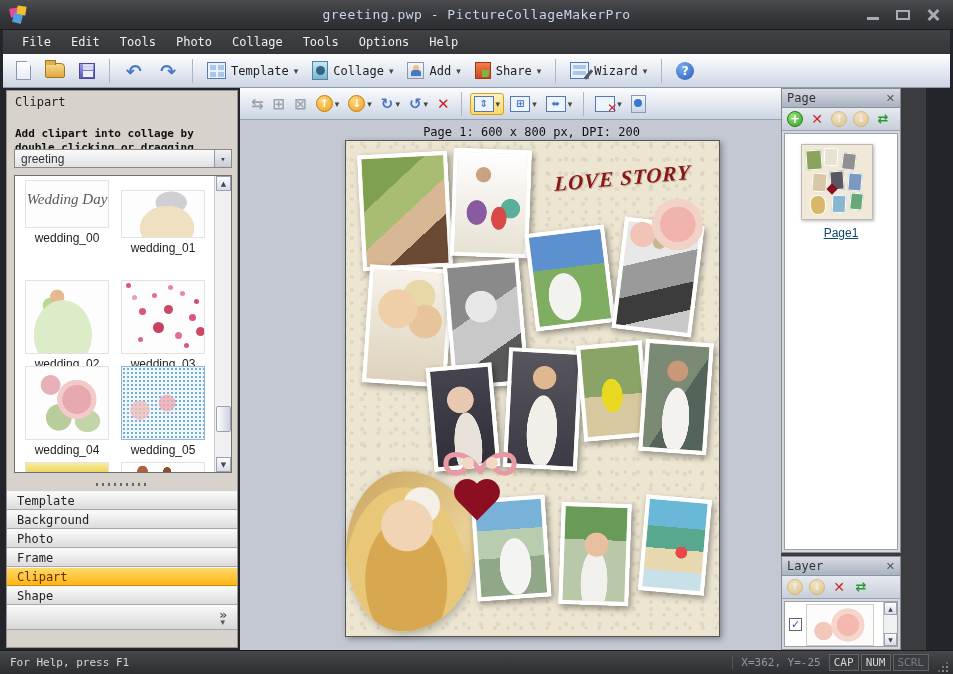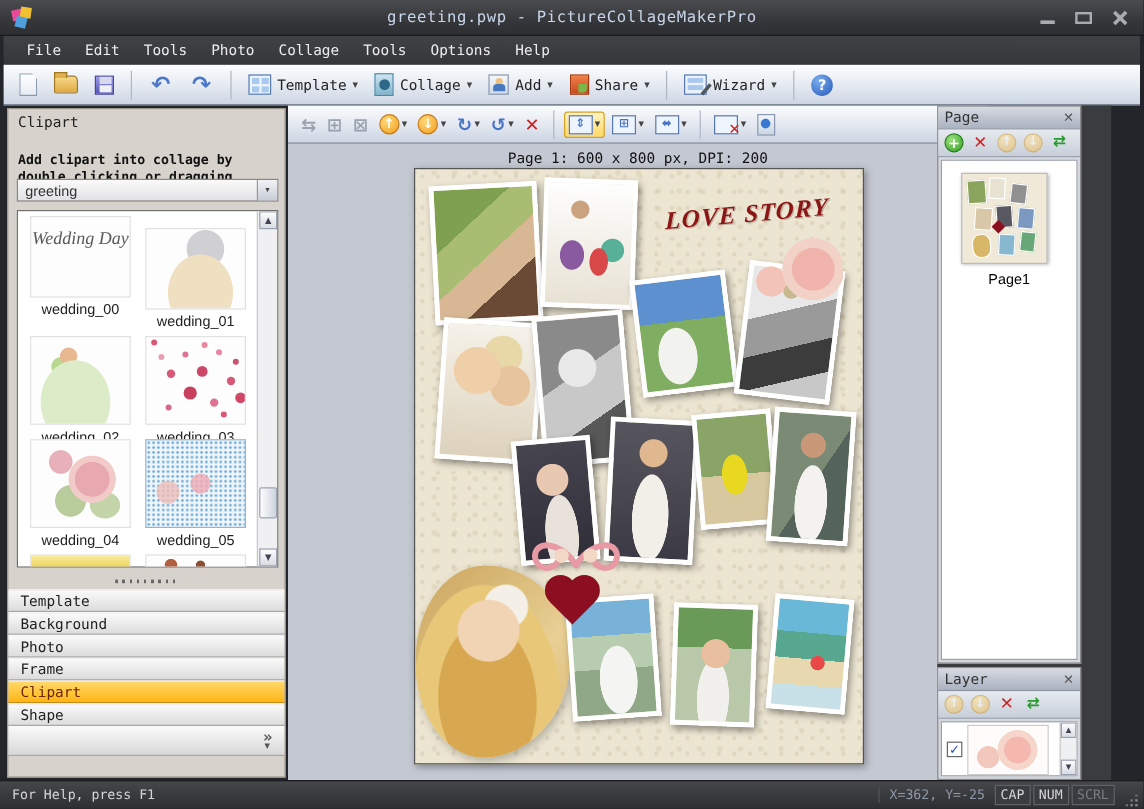--- a/index.html
+++ b/index.html
@@ -65,21 +65,21 @@
   .lp-title { position:absolute; left:8px; top:4px; color:#222; }
   .lp-hint { position:absolute; left:8px; top:36px; width:218px; color:#111; font-weight:bold; font-size:11px; line-height:14px; }
   .combo { position:absolute; left:7px; top:58px; width:218px; height:19px; background:linear-gradient(#fafafa,#e2e2e6);
     border:1px solid #888; display:flex; align-items:center; }
   .combo-value { flex:1; padding-left:6px; font-family:"Liberation Sans", sans-serif; font-size:12px; color:#333; }
   .combo-btn { width:17px; height:17px; background:linear-gradient(#f0f2f6,#c8ccd6); border-left:1px solid #999;
     display:flex; align-items:center; justify-content:center; font-size:9px; color:#444; }
 
   .listbox { position:absolute; left:7px; top:84px; width:218px; height:298px; background:#fff; border:1px solid #707070; overflow:hidden; }
   .cell { position:absolute; width:92px; text-align:center; }
-  .thumb { width:84px; height:68px; margin:0 auto; background:#fdfdfd; border:1px solid #e2e2e2; position:relative; overflow:hidden; }
+  .thumb { width:84px; height:48px; margin:0 auto; background:#fdfdfd; border:1px solid #e2e2e2; position:relative; overflow:hidden; }
   .cell .lbl { font-family:"Liberation Sans", sans-serif; font-size:12px; color:#222; margin-top:3px; }
   .c0 { left:6px;  top:4px; }  .c1 { left:102px; top:4px;margin-top:10px; }
   .c2 { left:6px;  top:104px; } .c3 { left:102px; top:104px; }
   .c2 .thumb,.c3 .thumb,.c4 .thumb,.c5 .thumb { height:74px; }
   .c4 { left:6px;  top:190px; } .c5 { left:102px; top:190px; }
   .c6 { left:6px;  top:286px; } .c7 { left:102px; top:286px; }
   .c6 .thumb,.c7 .thumb { height:12px; }
   .t-script { font-family:"Liberation Serif", serif; font-style:italic; color:#5a5a5a; font-size:15px; line-height:1.1; padding-top:10px; }
   .t-dress { background:radial-gradient(ellipse at 55% 80%, #efe0c2 0 42%, transparent 43%), radial-gradient(ellipse at 60% 25%, #cfcfd4 0 22%, transparent 23%), #fdfdfd; }
   .t-bride2 { background:radial-gradient(ellipse at 45% 75%, #dcecc8 0 45%, transparent 46%), radial-gradient(circle at 38% 22%, #e8b890 0 9%, transparent 10%), radial-gradient(circle at 30% 34%, #b8d890 0 10%, transparent 11%), #fdfdfd; }
@@ -192,21 +192,21 @@
   .page-thumb i:nth-child(1){ left:4px; top:5px; width:16px; height:20px; background:#8aa45e; transform:rotate(-4deg); }
   .page-thumb i:nth-child(2){ left:22px; top:3px; width:14px; height:18px; background:#e8e2d2; transform:rotate(3deg); }
   .page-thumb i:nth-child(3){ left:40px; top:8px; width:14px; height:17px; background:#909090; transform:rotate(7deg); }
   .page-thumb i:nth-child(4){ left:10px; top:28px; width:15px; height:19px; background:#d8c8a8; transform:rotate(4deg); }
   .page-thumb i:nth-child(5){ left:28px; top:26px; width:14px; height:19px; background:#585860; transform:rotate(-4deg); }
   .page-thumb i:nth-child(6){ left:46px; top:28px; width:14px; height:18px; background:#7a98c0; transform:rotate(5deg); }
   .page-thumb i:nth-child(7){ left:8px; top:50px; width:16px; height:20px; background:#d8b868; border-radius:40%; transform:rotate(-4deg); }
   .page-thumb i:nth-child(8){ left:30px; top:50px; width:14px; height:18px; background:#88b8d0; transform:rotate(3deg); }
   .page-thumb i:nth-child(9){ left:48px; top:48px; width:13px; height:17px; background:#68a878; transform:rotate(6deg); }
   .page-thumb .ht { position:absolute; left:26px; top:40px; width:8px; height:8px; background:#8b1020; transform:rotate(45deg); border:none; }
-  .page-label { position:absolute; left:0; width:100%; top:92px; text-align:center; font-family:"Liberation Sans", sans-serif; font-size:12px; color:#000000; }
+  .page-label { position:absolute; left:0; width:100%; top:92px; text-align:center; font-family:"Liberation Sans", sans-serif; font-size:12px; color:#0c4a6e;text-decoration:underline; }
 
   .layer-row { position:absolute; left:2px; top:2px; display:flex; align-items:flex-start; gap:4px; }
   .chk { width:13px; height:13px; background:#fff; border:1px solid #666; margin-top:14px; margin-left:2px;
     color:#3050c8; font-size:11px; line-height:12px; text-align:center; font-family:"DejaVu Sans", sans-serif; font-weight:bold; }
   .layer-thumb { width:68px; height:42px; border:1px solid #ccc; background:
     radial-gradient(circle at 62% 50%, #f4b8ae 0 24%, #f6d6ca 25% 36%, transparent 37%),
     radial-gradient(circle at 25% 65%, #f2c8bc 0 16%, transparent 17%), #fdfcfa; }
   .layer-scroll { position:absolute; right:0; top:0; width:14px; height:100%; background:#eef0f2; border-left:1px solid #c8c8c8; }
   .lsb { position:absolute; left:0; width:13px; height:13px; background:linear-gradient(#fdfdfe,#d8dce4); border:1px solid #9aa2b2; font-size:6px; color:#445; text-align:center; line-height:12px; font-family:"DejaVu Sans", sans-serif; }
 

